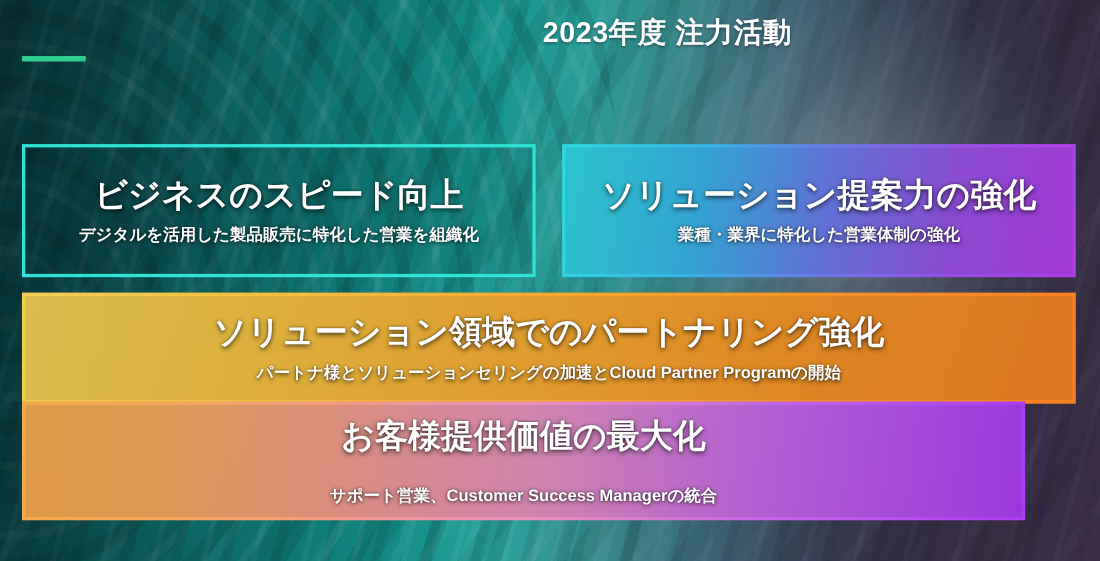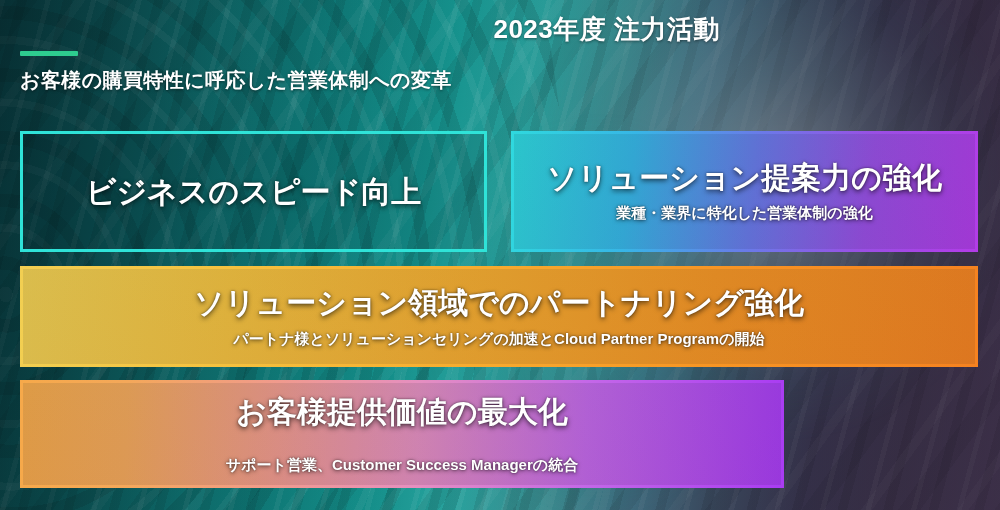--- a/index.html
+++ b/index.html
@@ -147,21 +147,21 @@
   #card3{left:20px;top:266px;width:958px;height:101px;border:3px solid transparent;
     background-image:
       linear-gradient(rgba(4,32,36,.10),rgba(10,16,30,.10)),
       linear-gradient(95deg,#f2cf52 0%,#f5c13f 22%,#f7ab2f 48%,#f79524 72%,#f58220 100%);
     background-origin:border-box;
     background-clip:padding-box,border-box;}
   #card3 .ct{font-size:30px;line-height:1.2;}
   #card3 .cs{font-size:15px;margin-top:9px;}
 
   
-  #card4{left:20px;top:380px;width:764px;height:108px;border:3px solid transparent;
+  #card4{left:20px;top:365px;width:912px;height:108px;border:3px solid transparent;
     background-image:
       linear-gradient(rgba(4,32,36,.10),rgba(12,14,30,.10)),
       linear-gradient(92deg,#f6a94a 0%,#f4a85a 14%,#f09a8e 34%,#e58fc0 52%,#c468e8 74%,#a93cf2 100%);
     background-origin:border-box;
     background-clip:padding-box,border-box;}
   #card4 .ct{font-size:30px;line-height:1.2;}
   #card4 .cs{font-size:15px;margin-top:26px;}
 </style>
 </head>
 <body>
@@ -172,25 +172,25 @@
   <div class="swirl"></div>
   <div class="ribbons"></div>
   <div class="ribbons2"></div>
   <div class="bg-bloom2"></div>
   <div class="bg-bloom"></div>
   <div class="bg-vig"></div>
 
   <div class="header">
     <div class="title">2023年度 注力活動</div>
     <div class="accent-bar"></div>
-    <div class="subtitle">お客様の購買特性に呼応した営業体制への変革</div>
   </div>
 
   <div class="card" id="card1">
     <div class="ct">ビジネスのスピード向上</div>
+    <div class="cs">デジタルを活用した製品販売に特化した営業を組織化</div>
   </div>
 
   <div class="card card-grad" id="card2">
     <div class="ct">ソリューション提案力の強化</div>
     <div class="cs">業種・業界に特化した営業体制の強化</div>
   </div>
 
   <div class="card card-grad" id="card3">
     <div class="ct">ソリューション領域でのパートナリング強化</div>
     <div class="cs">パートナ様とソリューションセリングの加速とCloud Partner Programの開始</div>

